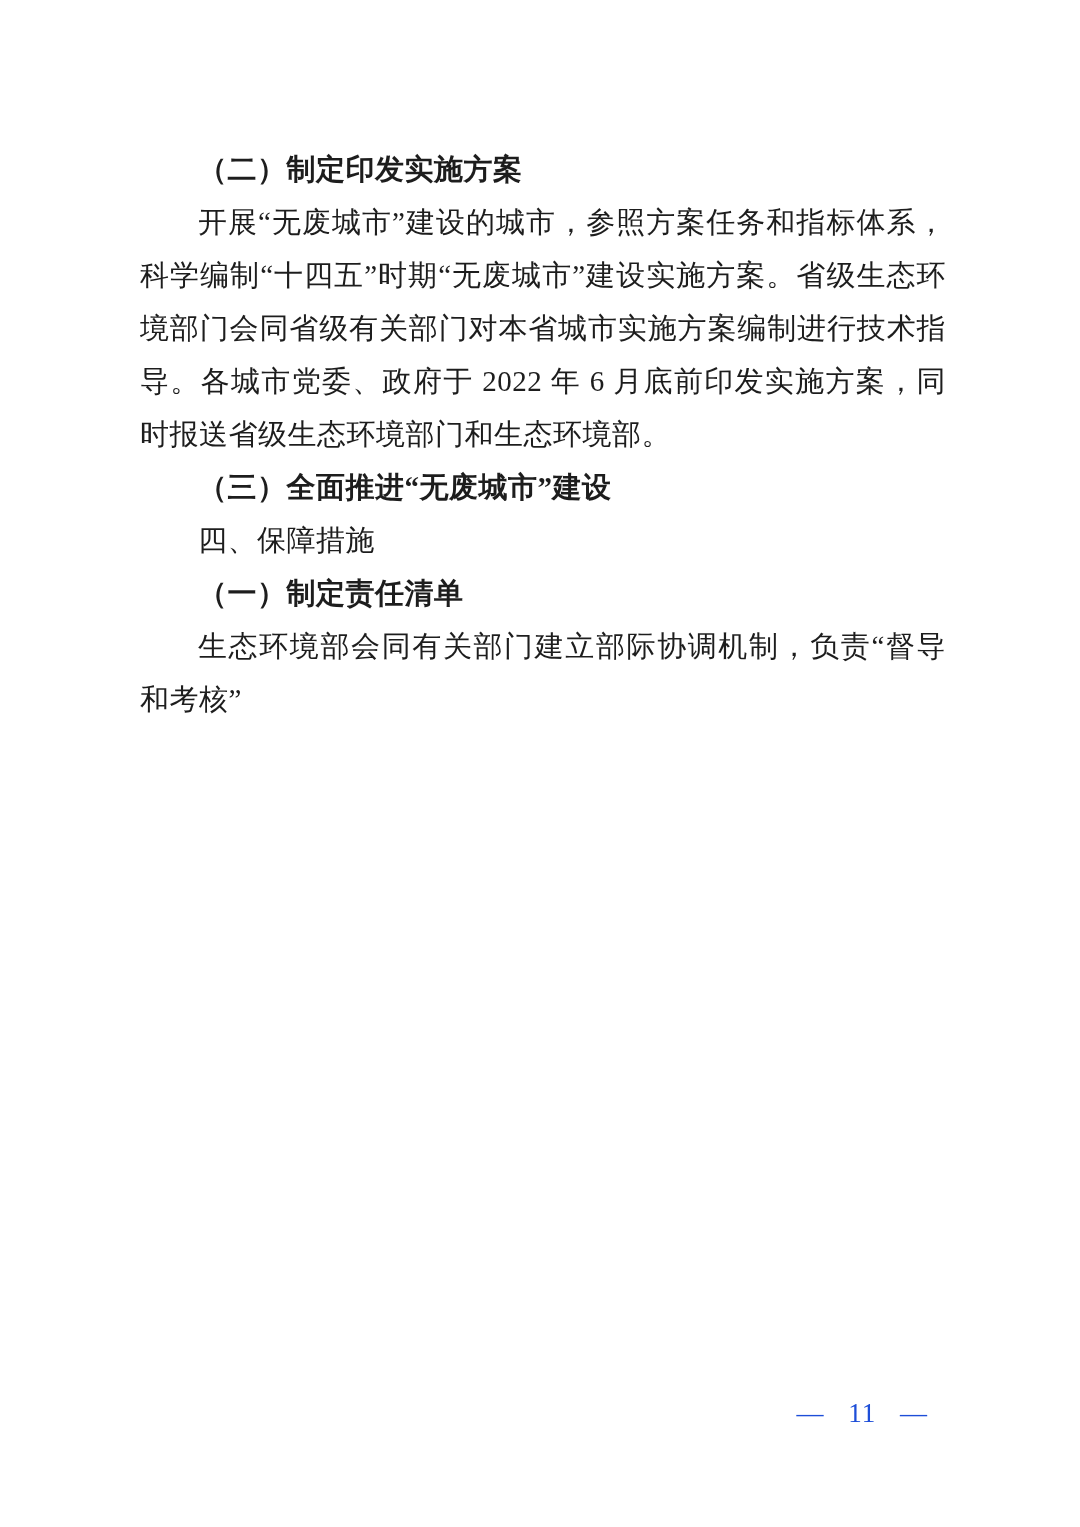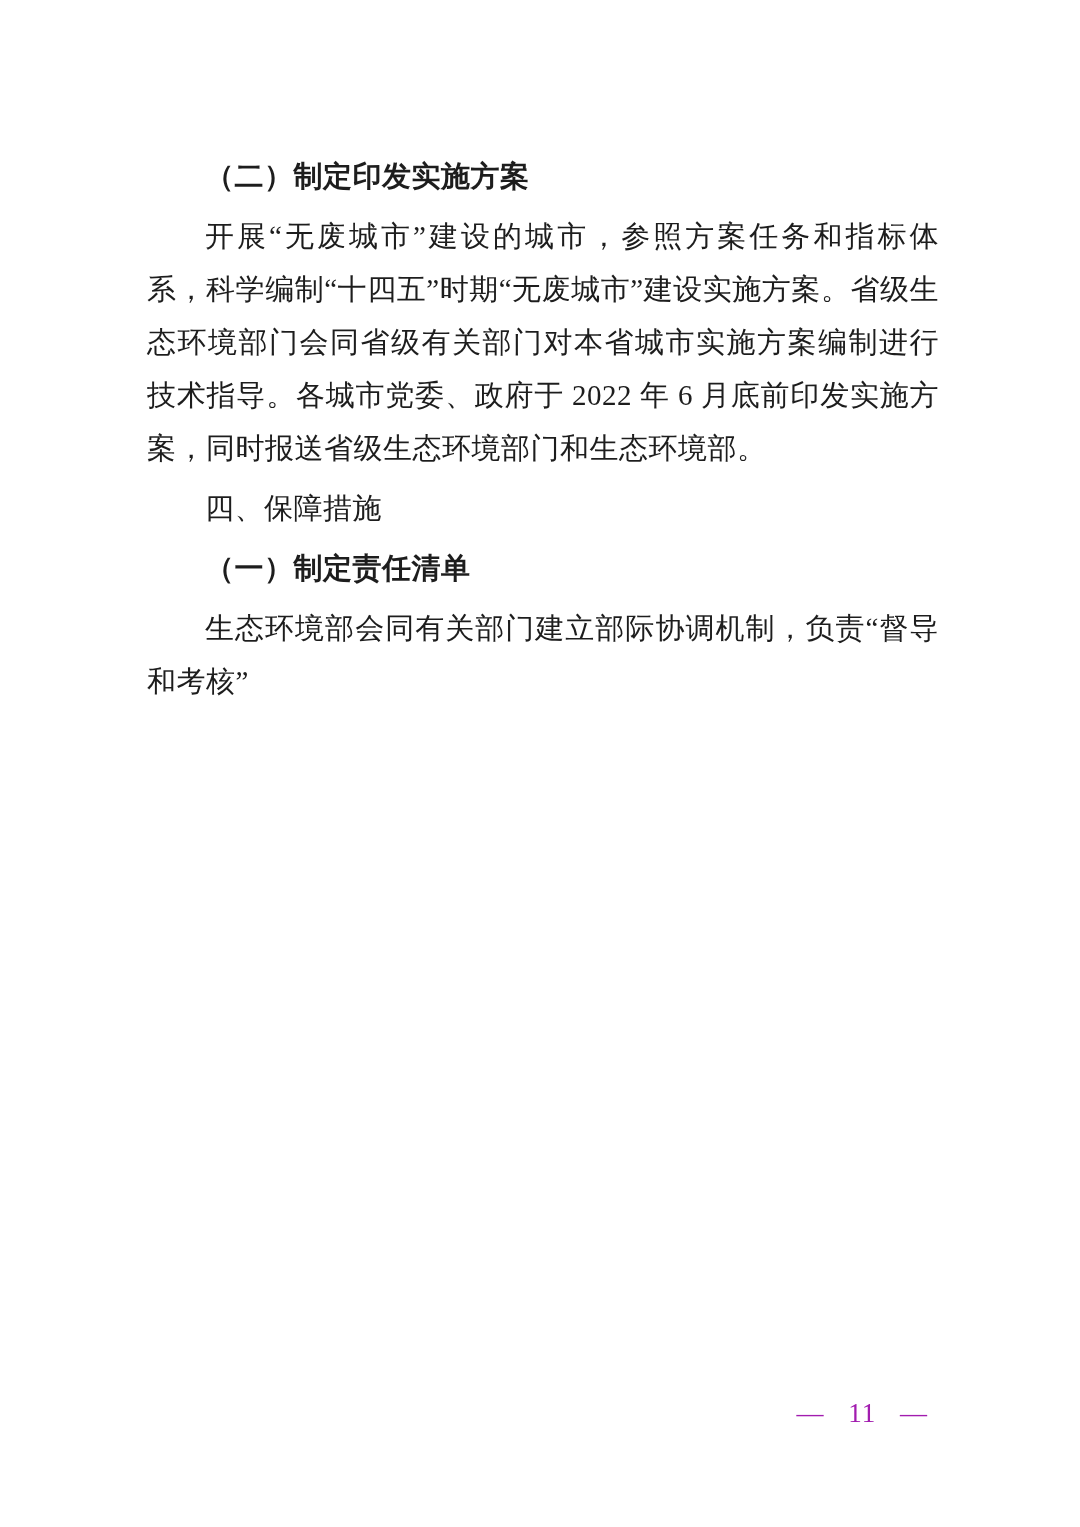--- a/index.html
+++ b/index.html
@@ -13,21 +13,21 @@
     position: relative;
     overflow: hidden;
   }
   .doc-page {
     position: absolute;
     left: 140px;
     top: 143px;
     width: 806px;
   }
   .doc-block {
-    margin: 7px;
+    margin: 0;
     font-size: 29px;
     line-height: 53px;
     color: #1d1d1d;
     letter-spacing: 0.5px;
   }
   .doc-paragraph {
     font-family: "Liberation Serif", serif;
     text-indent: 2em;
     text-align: justify;
     text-justify: inter-character;
@@ -41,31 +41,32 @@
     font-family: "Liberation Sans", sans-serif;
     font-weight: normal;
     text-indent: 2em;
   }
   .page-footer {
     position: absolute;
     top: 1398px;
     right: 152px;
     font-family: "Liberation Serif", serif;
     font-size: 27px;
-    color: #a21caf;
+    color: #1d4ed8;
     word-spacing: 16px;
     letter-spacing: 1px;
   }
 </style>
 </head>
 <body>
 
 <div class="doc-page">
   <div class="doc-block doc-heading-2">（二）制定印发实施方案</div>
   <div class="doc-block doc-paragraph">开展“无废城市”建设的城市，参照方案任务和指标体系，科学编制“十四五”时期“无废城市”建设实施方案。省级生态环境部门会同省级有关部门对本省城市实施方案编制进行技术指导。各城市党委、政府于 2022 年 6 月底前印发实施方案，同时报送省级生态环境部门和生态环境部。</div>
+  <div class="doc-block doc-heading-2">（三）全面推进“无废城市”建设</div>
   <div class="doc-block doc-heading-1">四、保障措施</div>
   <div class="doc-block doc-heading-2">（一）制定责任清单</div>
   <div class="doc-block doc-paragraph">生态环境部会同有关部门建立部际协调机制，负责“督导和考核”</div>
 </div>
 
 <div class="page-footer">
   <span>— 11 —</span>
 </div>
 
 </body></html>

